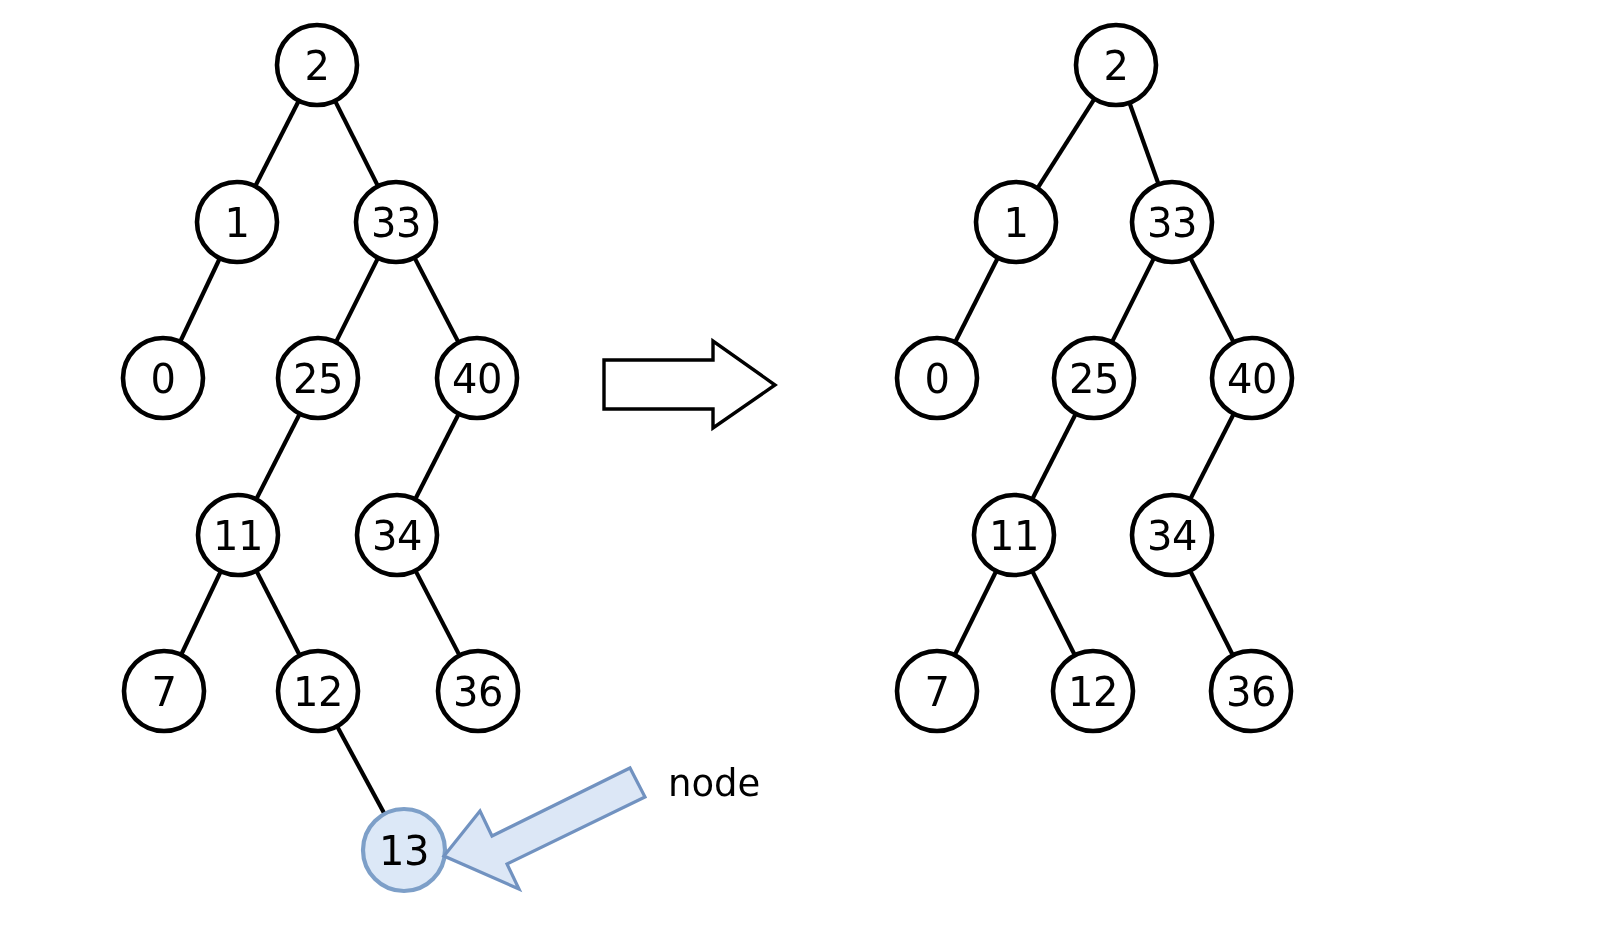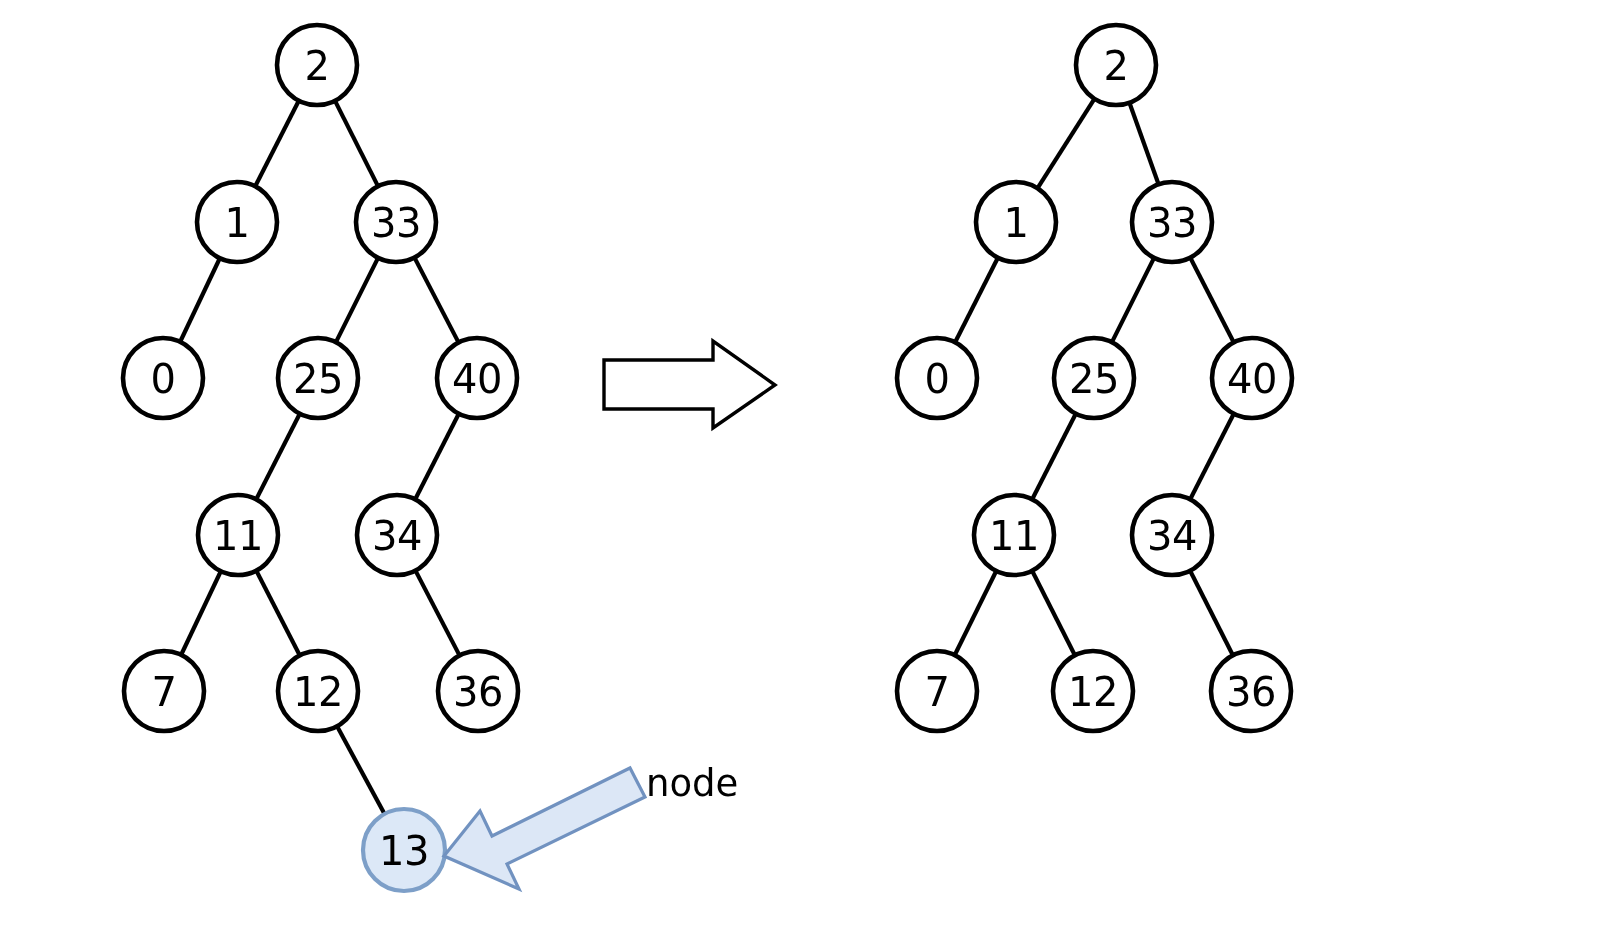--- a/index.html
+++ b/index.html
@@ -63,20 +63,21 @@
     stroke-width: 3.2;
     stroke-linejoin: miter;
   }
   .callout-text {
     position: absolute;
     font-family: "DejaVu Sans", sans-serif;
     font-size: 37px;
     color: #000000;
     white-space: nowrap;
     line-height: 1;
+    margin-left: 22px;
   }
 </style>
 </head>
 <body>
 
 <div id="stage">
 
   <svg class="diagram" viewBox="0 0 1600 946" xmlns="http://www.w3.org/2000/svg">
 
     <g id="left-tree-edges">

